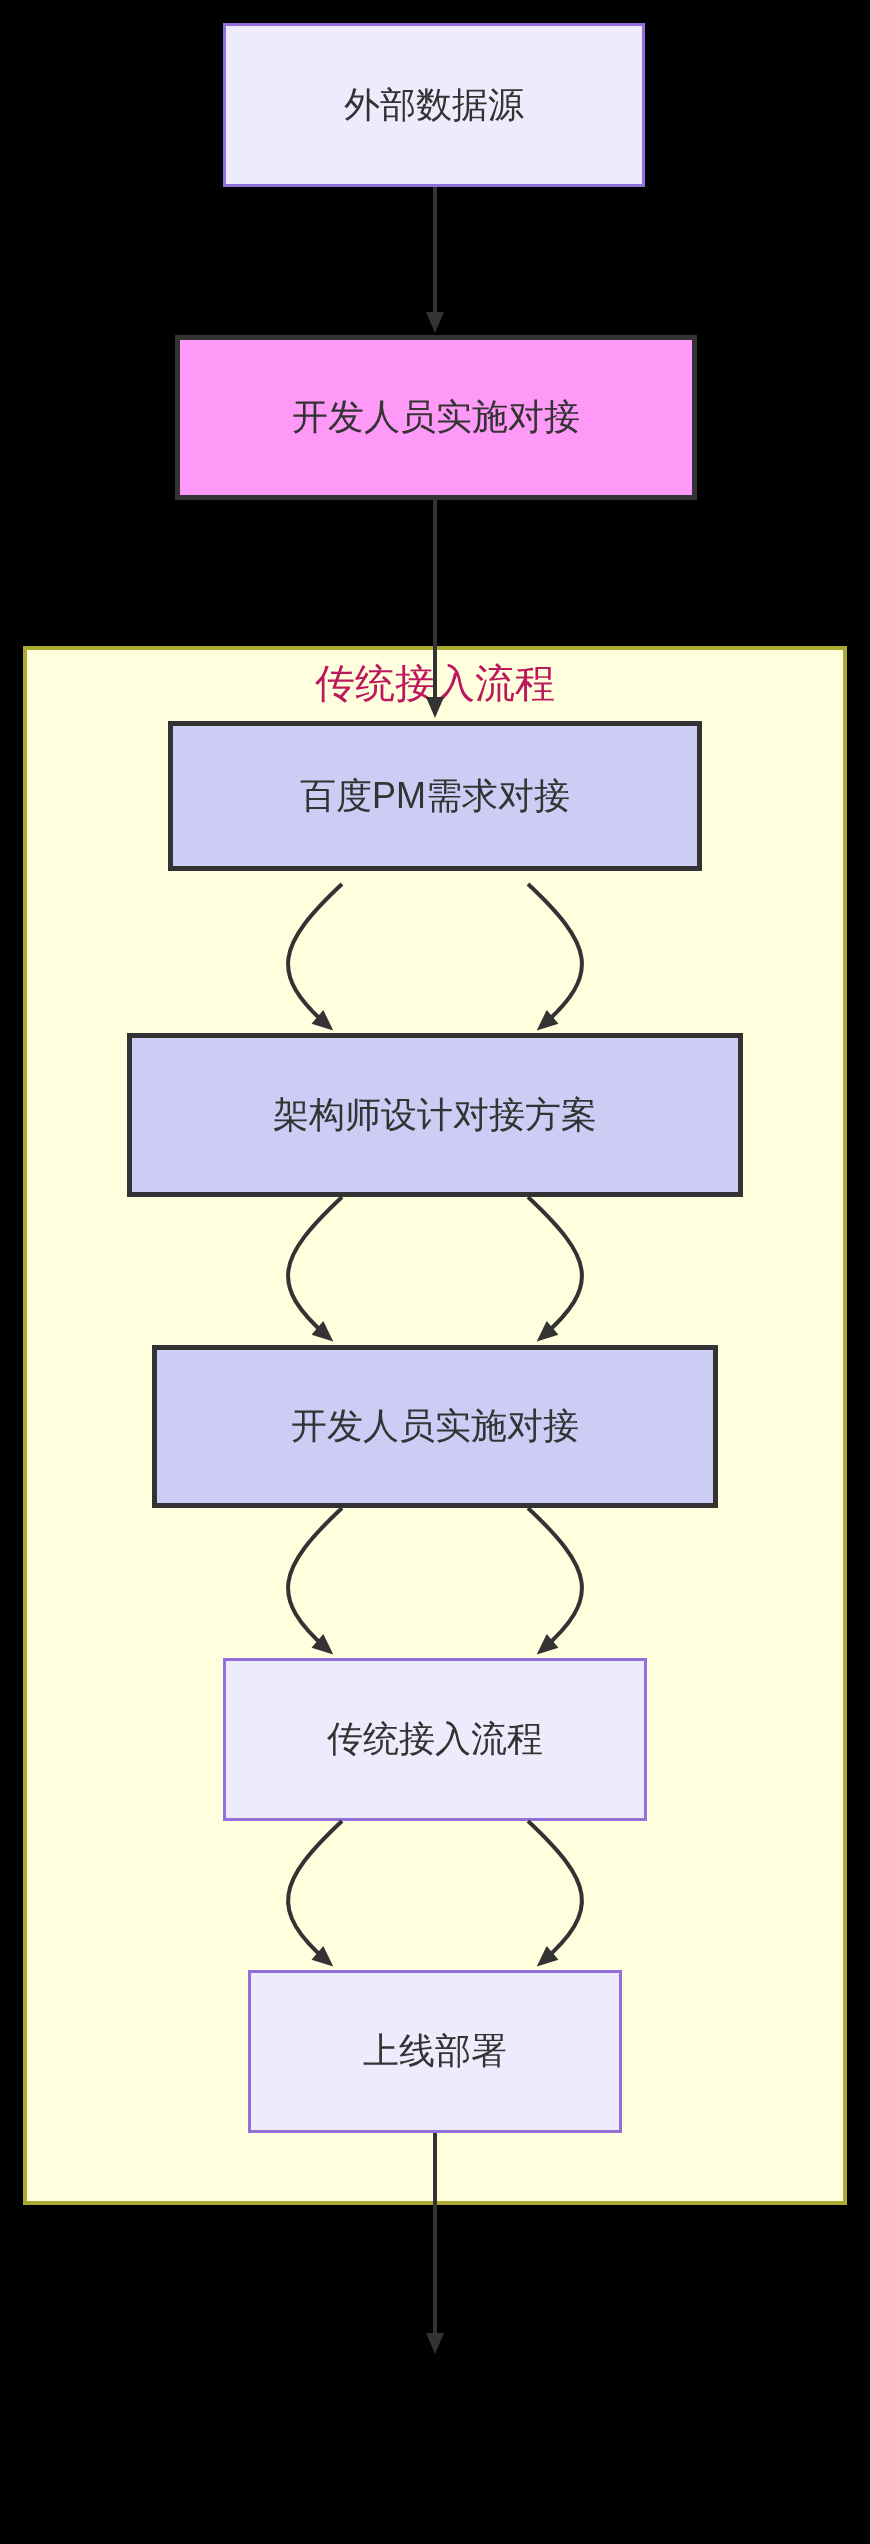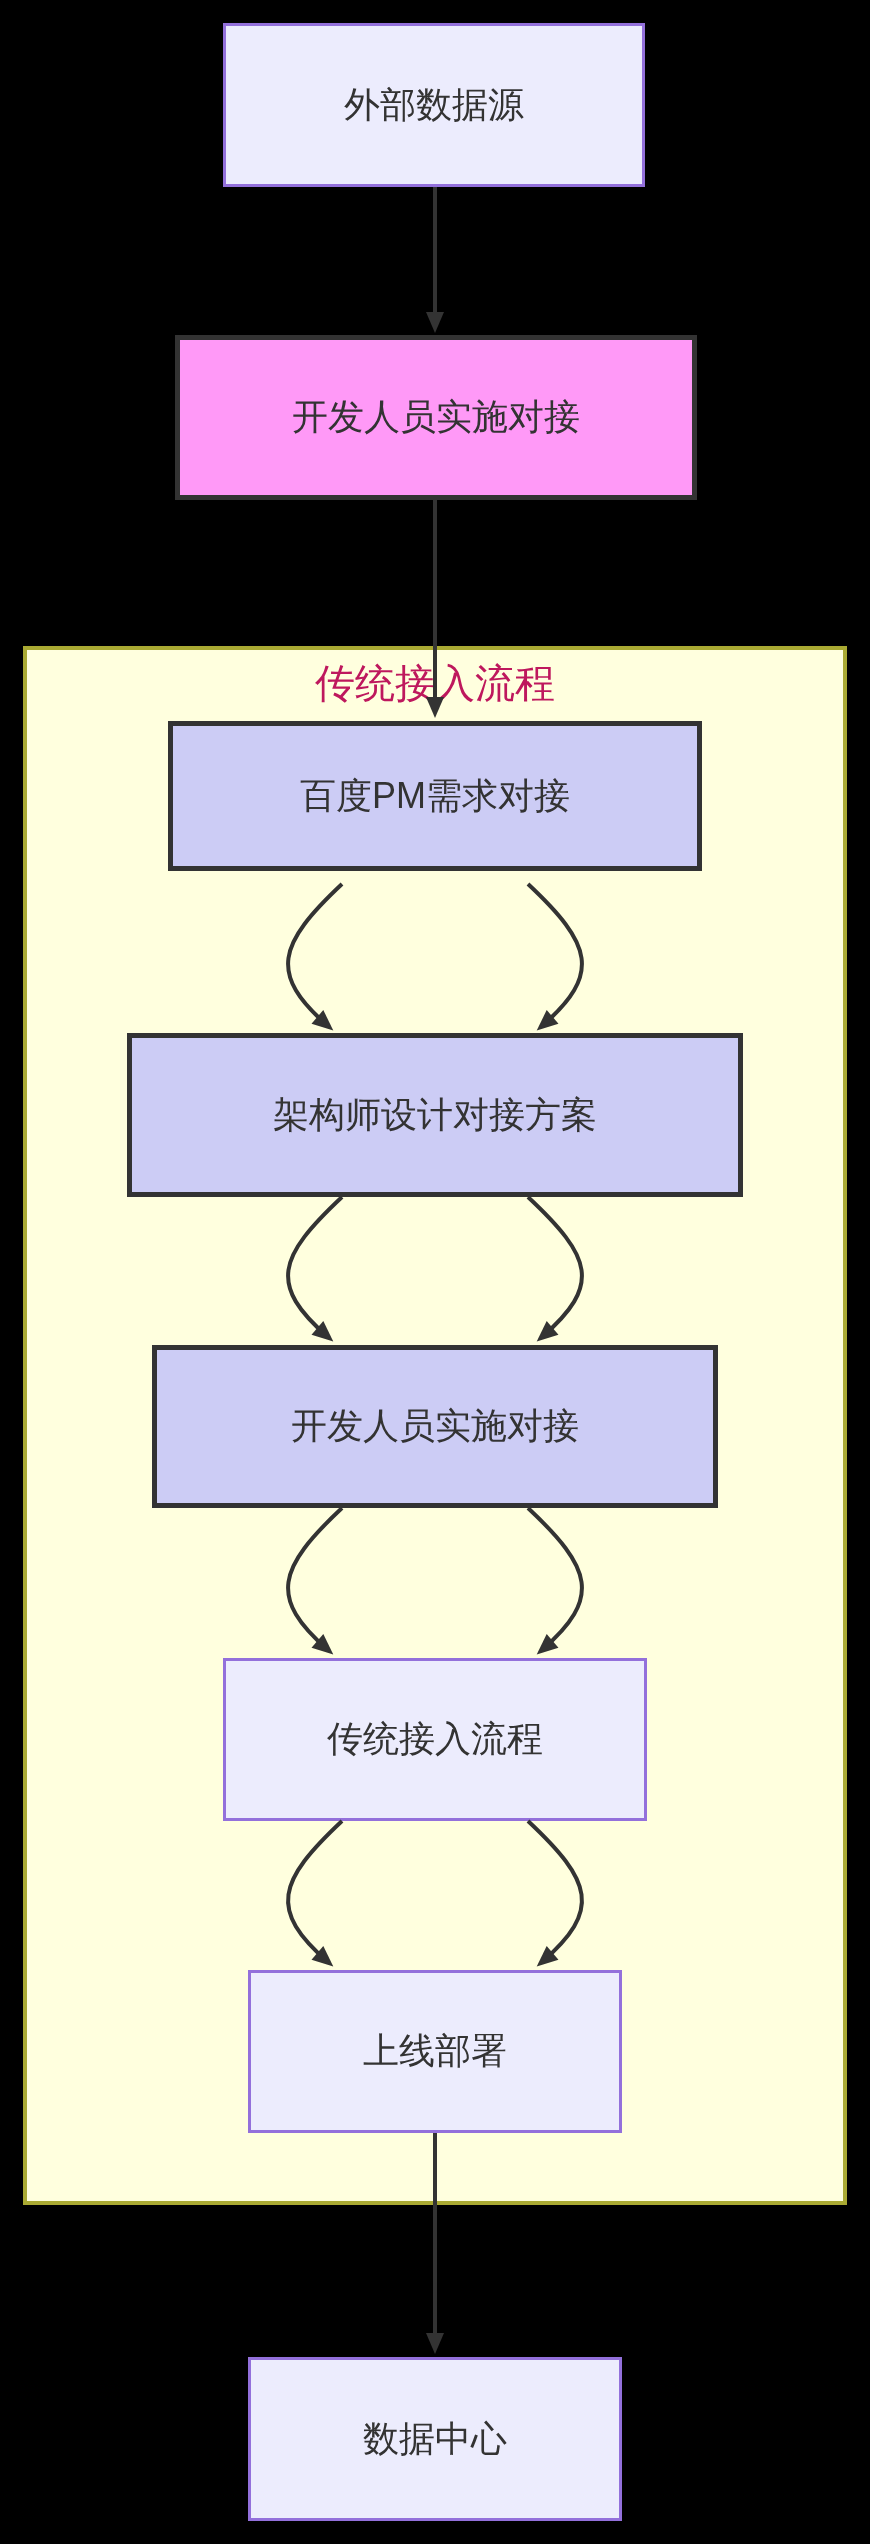--- a/index.html
+++ b/index.html
@@ -114,23 +114,20 @@
   </div>
 
   <div id="n-testing" class="node node-light">
     <span>传统接入流程</span>
   </div>
 
   <div id="n-deploy" class="node node-light">
     <span>上线部署</span>
   </div>
 
-  <div id="n-datacenter" class="node node-light">
-    <span>数据中心</span>
-  </div>
 
   <svg class="edges" viewBox="0 0 870 2544">
     <defs>
       <marker id="arrowhead" markerUnits="userSpaceOnUse" markerWidth="26" markerHeight="26" refX="17" refY="13" orient="auto">
         <path d="M3,4 L24,13 L3,22 Z" fill="#333333"></path>
       </marker>
     </defs>
 
     <path class="edge" marker-end="url(#arrowhead)" d="M435,187 L435,326"></path>
     <path class="edge" marker-end="url(#arrowhead)" d="M435,500 L435,711"></path>

